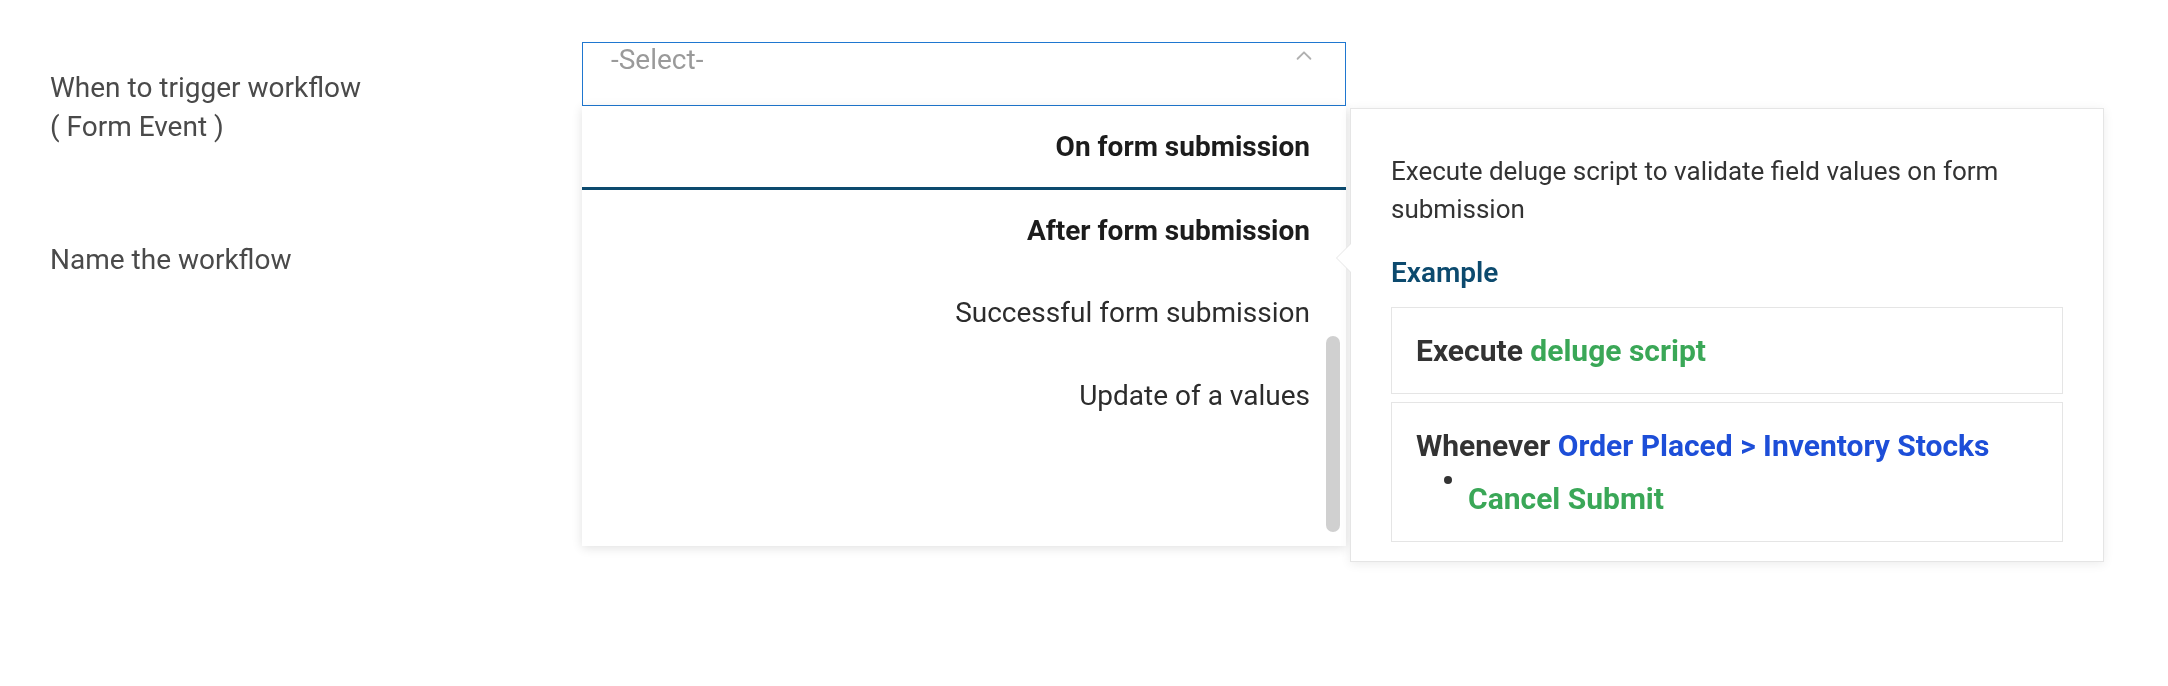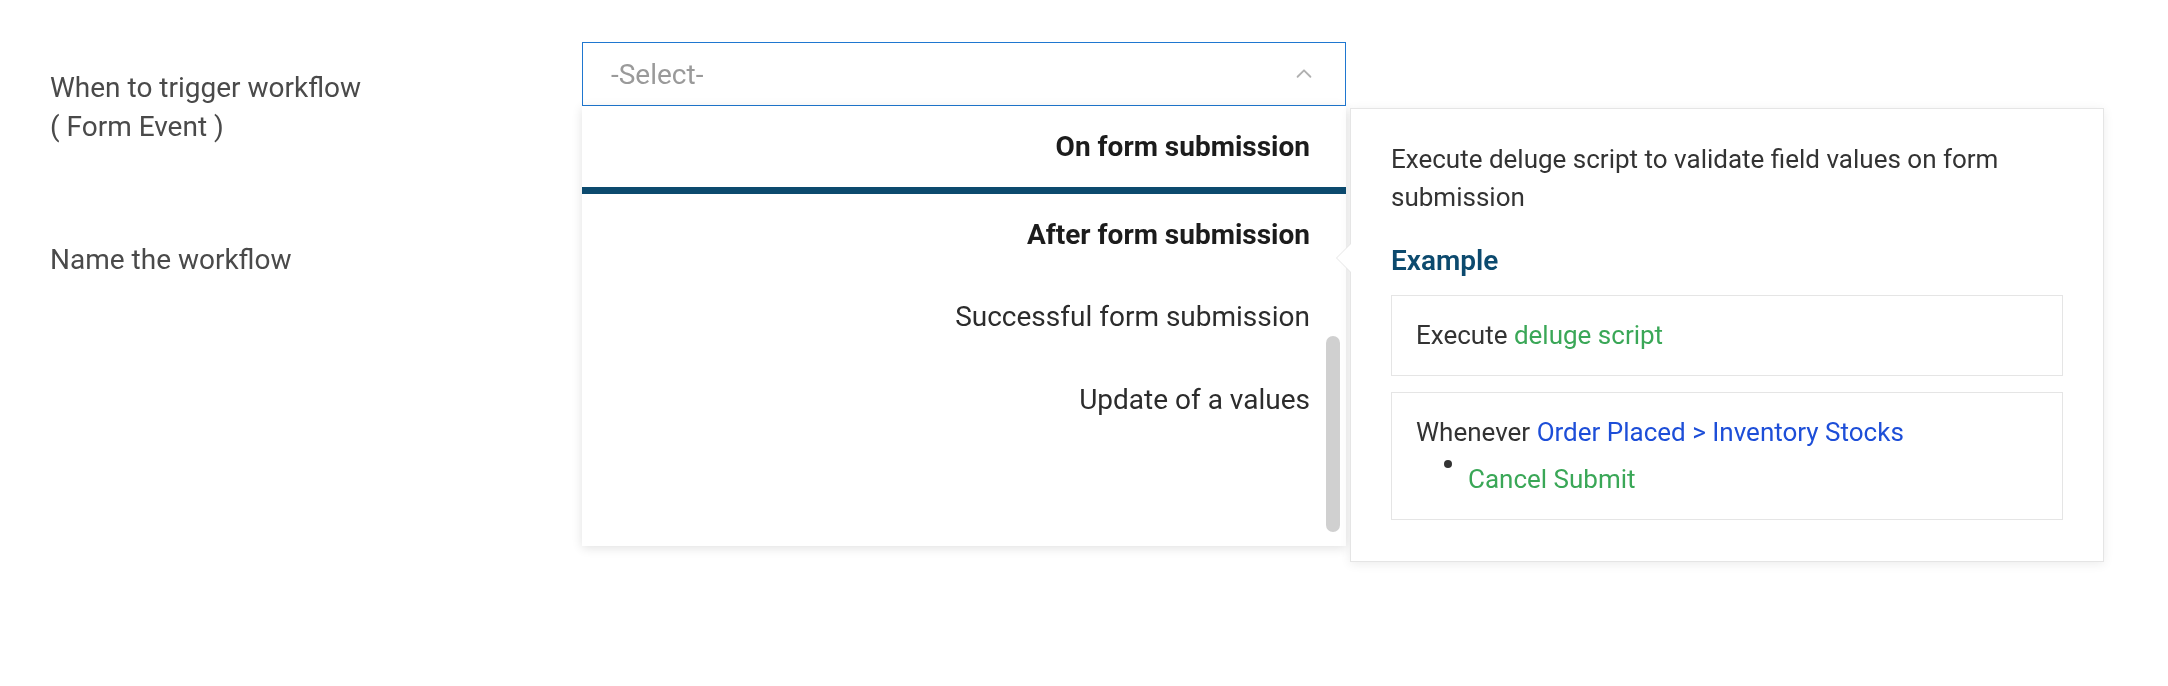--- a/index.html
+++ b/index.html
@@ -32,21 +32,20 @@
 
     
     .select-box {
       position: absolute;
       left: 582px;
       top: 42px;
       width: 764px;
       height: 64px;
       border: 1px solid #1f77d0;
       display: flex;
-      align-items: center;
       justify-content: space-between;
       padding: 0 28px;
       background: #ffffff;
     }
     .select-placeholder {
       font-size: 28px;
       color: #9a9a9a;
     }
     .chevron {
       width: 26px;
@@ -72,21 +71,21 @@
     .dropdown-inner {
       position: relative;
       height: 100%;
     }
     .group-header {
       font-size: 28px;
       font-weight: 700;
       color: #1c1c1c;
       padding: 24px 36px;
     }
-    .group-header.gh2 { border-top: 7px solid #0c4a6e; }
+    .group-header.gh2 { border-top: 3px solid #0c4a6e; }
     .option {
       font-size: 28px;
       color: #2c2c2c;
       padding: 25px 36px 25px 58px;
     }
     .option.selected {
       background: #eef5fb;
       color: #2a7ac0;
     }
     .scrollbar-track {
@@ -102,21 +101,21 @@
     
     .help-panel {
       position: absolute;
       left: 1350px;
       top: 108px;
       width: 754px;
       height: 454px;
       background: #ffffff;
       border: 1px solid #e5e5e5;
       box-shadow: 0 2px 10px rgba(0,0,0,0.08);
-      padding: 32px 40px;
+      padding: 44px 40px;
     }
     .help-arrow {
       position: absolute;
       left: -14px;
       top: 135px;
       width: 0; height: 0;
       border-top: 14px solid transparent;
       border-bottom: 14px solid transparent;
       border-right: 14px solid #ffffff;
       filter: drop-shadow(-1px 0 0 #e5e5e5);
@@ -129,24 +128,25 @@
     }
     .help-example-title {
       font-size: 28px;
       font-weight: 600;
       color: #0c4a6e;
       margin-bottom: 18px;
     }
     .example-box {
       border: 1px solid #e5e5e5;
       padding: 20px 24px;
-      font-size: 26px;
+      font-size: 30px;
       color: #333;
-      margin-bottom: 16px;
+      margin-bottom: 8px;
       line-height: 1.5;
+      font-weight: bold;
     }
     .green { color: #3aa757; }
     .orange { color: #1d4ed8; }
     .bullet-row {
       display: flex;
       padding-left: 28px;
       margin-top: 8px;
     }
     .bullet-dot {
       width: 8px; height: 8px; border-radius: 50%; background:#333; margin-right: 16px;

